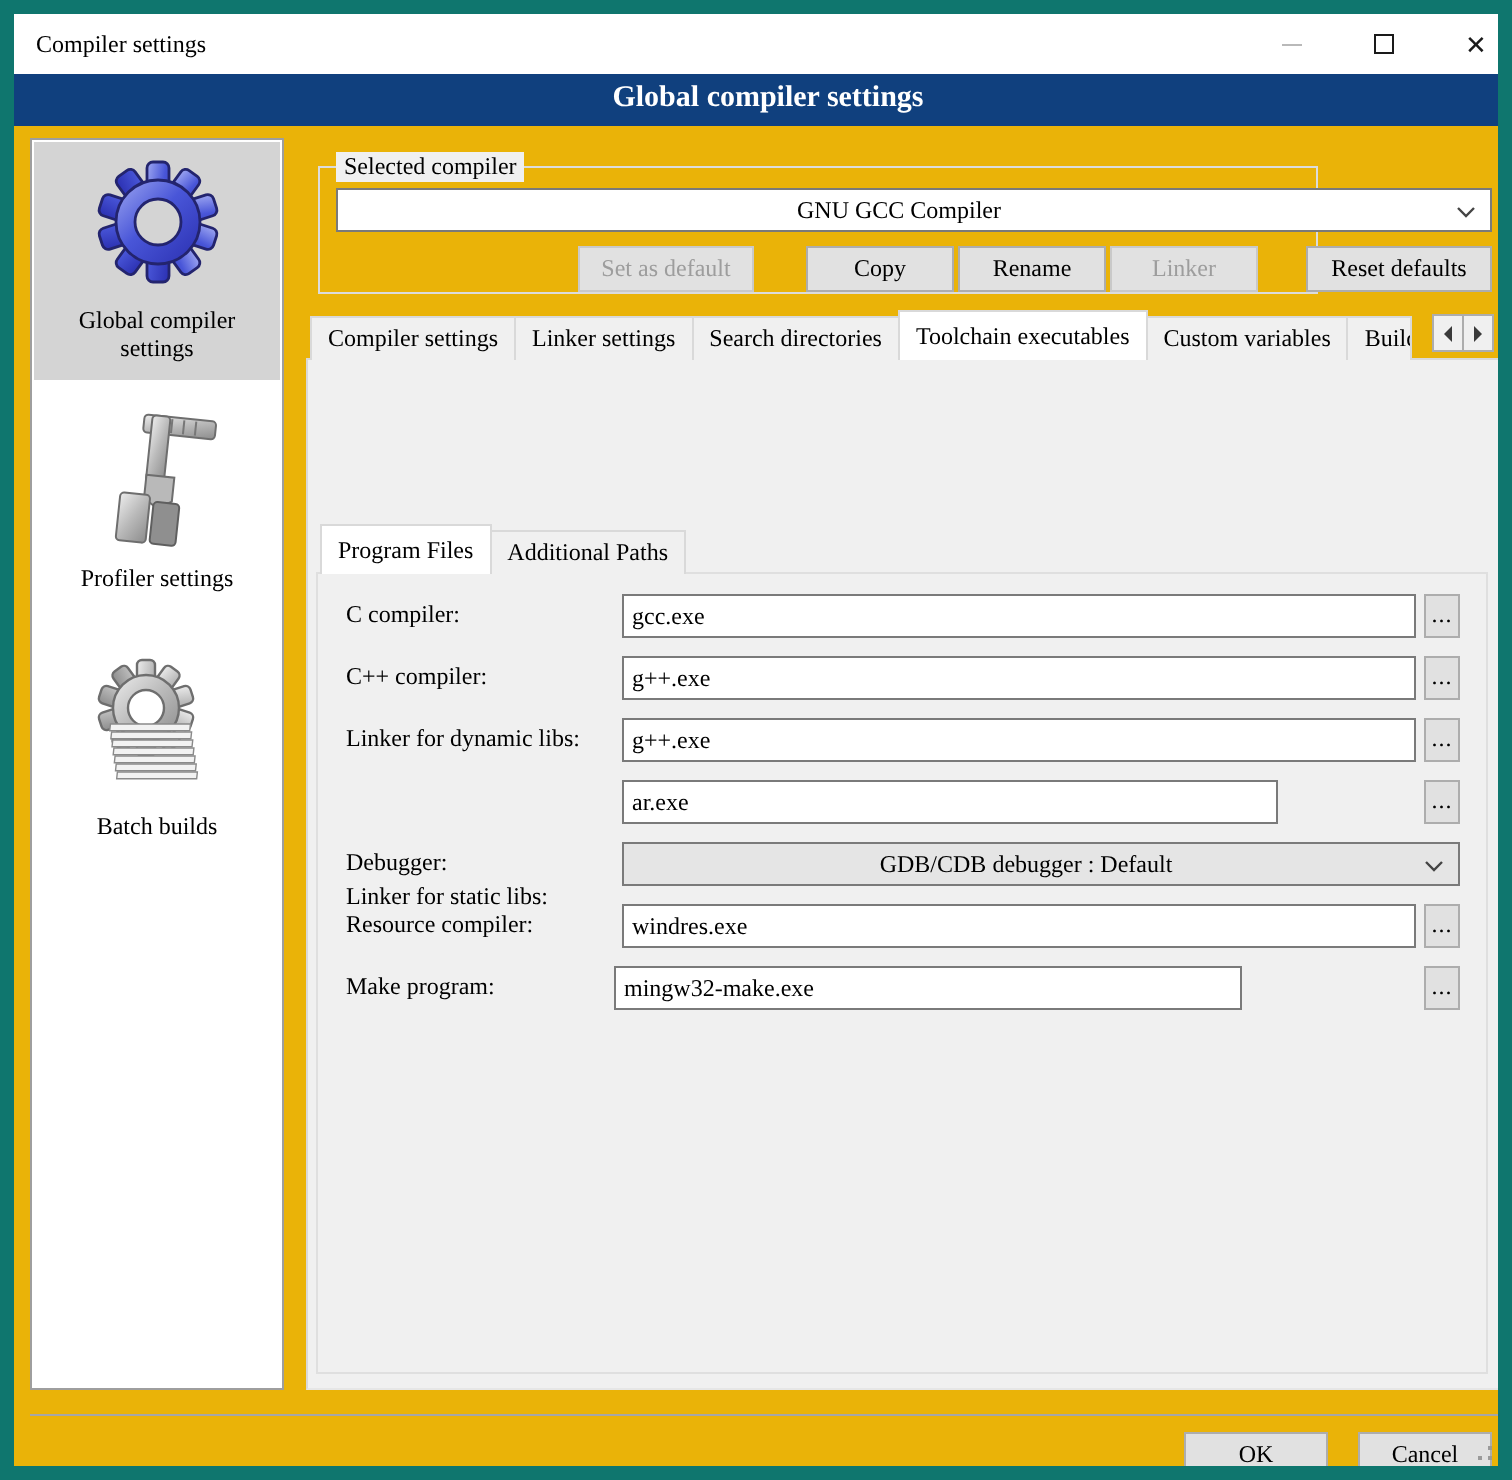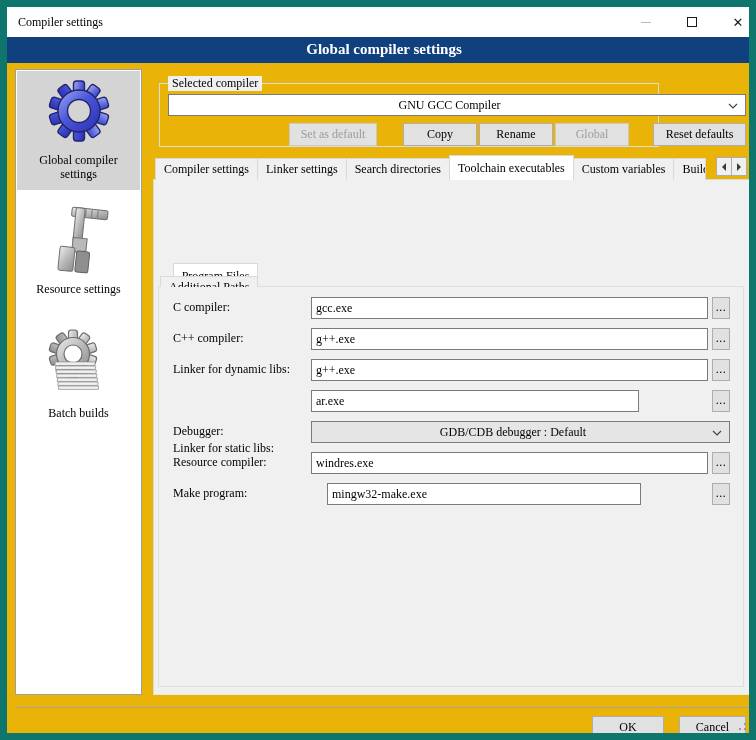--- a/index.html
+++ b/index.html
@@ -77,21 +77,21 @@
     display:flex; align-items:center; justify-content:center;
   }
   .tri-l{ width:0; height:0; border:4px solid transparent; border-right-color:#3a3a3a; margin-left:-4px; }
   .tri-r{ width:0; height:0; border:4px solid transparent; border-left-color:#3a3a3a; margin-right:-4px; }
   .tabpage{
     position:absolute; left:146px; top:172px; width:600px; height:516px;
     background:#F0F0F0; border:1px solid #D9D9D9; border-right-color:#e6e6e6; border-bottom-color:#e6e6e6;
     z-index:2;
   }
   
-  .subtabs{ position:absolute; left:153px; top:256px; height:24px; display:flex; align-items:flex-end; z-index:3;flex-direction:column; }
+  .subtabs{ position:absolute; left:153px; top:256px; height:24px; display:flex; align-items:flex-end; z-index:3; }
   .subpage{
     position:absolute; left:151px; top:279px; width:586px; height:401px;
     background:#F0F0F0; border:1px solid #DFDFDF; z-index:2;
   }
   
   .flabel{ position:absolute; left:14px; white-space:nowrap; }
   .note{
     position:absolute; left:8px; top:43px; width:566px;
     color:#B22222; white-space:nowrap; overflow:hidden;
   }
@@ -165,21 +165,21 @@
           <line x1="30" y1="5" x2="30" y2="12" stroke="#777"></line>
             <line x1="36" y1="5" x2="36" y2="12" stroke="#777"></line>
           <line x1="42" y1="5" x2="42" y2="12" stroke="#777"></line>
             <line x1="48" y1="5" x2="48" y2="12" stroke="#777"></line>
           <rect x="26" y="4" width="9" height="34" rx="2" fill="url(#ggray)" stroke="#6e6e6e"></rect>
           <polygon points="26,34 40,34 40,46 33,50 26,46" fill="#B9B9B9" stroke="#6e6e6e"></polygon>
           <rect x="14" y="44" width="15" height="24" rx="2" fill="url(#ggray)" stroke="#6e6e6e"></rect>
           <rect x="31" y="47" width="13" height="21" rx="2" fill="#8f8f8f" stroke="#5f5f5f"></rect>
         </g>
       </svg>
-      <span class="lbl">Resource settings</span>
+      <span class="lbl">Profiler settings</span>
     </div>
 
     <div class="side-item" id="side2">
       <svg class="ic" width="64" height="76" viewBox="0 0 64 76">
         <g transform="translate(26,28)">
           <g fill="url(#ggray)" stroke="#6e6e6e" stroke-width="1.2">
             <rect x="-4.5" y="-24" width="9" height="48" rx="2.5"></rect>
             <rect x="-4.5" y="-24" width="9" height="48" rx="2.5" transform="rotate(36)"></rect>
             <rect x="-4.5" y="-24" width="9" height="48" rx="2.5" transform="rotate(72)"></rect>
             <rect x="-4.5" y="-24" width="9" height="48" rx="2.5" transform="rotate(108)"></rect>
@@ -206,21 +206,21 @@
     <span class="gb-label">Selected compiler</span>
     <div class="combo" style="left:8px; top:10px; width:578px;">
       <span>GNU GCC Compiler</span>
       <svg class="chev" width="10" height="6">
           <polyline points="1,1 5,5 9,1" fill="none" stroke="#444" stroke-width="1.2"></polyline>
         </svg>
     </div>
     <div class="btn disabled" style="left:129px; top:39px; width:88px;">Set as default</div>
     <div class="btn" style="left:243px; top:39px; width:74px;">Copy</div>
     <div class="btn" style="left:319px; top:39px; width:74px;">Rename</div>
-    <div class="btn disabled" style="left:395px; top:39px; width:74px;">Global</div>
+    <div class="btn disabled" style="left:395px; top:39px; width:74px;">Linker</div>
     <div class="btn" style="left:493px; top:39px; width:93px;">Reset defaults</div>
   </div>
 
   <div class="tabstrip">
     <div class="tab">Compiler settings</div>
     <div class="tab">Linker settings</div>
     <div class="tab">Search directories</div>
     <div class="tab active">Toolchain executables</div>
     <div class="tab">Custom variables</div>
     <div class="tab clipped">Build</div>
@@ -274,21 +274,21 @@
       <svg class="chev" width="10" height="6">
           <polyline points="1,1 5,5 9,1" fill="none" stroke="#444" stroke-width="1.2"></polyline>
         </svg>
     </div>
 
     <span class="flabel" style="top:168px;">Resource compiler:</span>
     <div class="textbox" style="left:152px; top:165px; width:397px;"><span>windres.exe</span></div>
     <div class="dots" style="left:553px; top:165px;">...</div>
 
     <span class="flabel" style="top:199px;">Make program:</span>
-    <div class="textbox" style="left:168px; top:196px; width:314px;"><span>mingw32-make.exe</span></div>
+    <div class="textbox" style="left:148px; top:196px; width:314px;"><span>mingw32-make.exe</span></div>
     <div class="dots" style="left:553px; top:196px;">...</div>
   </div>
 
   <div class="sepline"></div>
   <div class="btn" style="left:585px; top:709px; width:72px;">OK</div>
   <div class="btn" style="left:672px; top:709px; width:67px;">Cancel</div>
   <div class="grip">
       <i></i>
       <i></i>
       <i></i>

